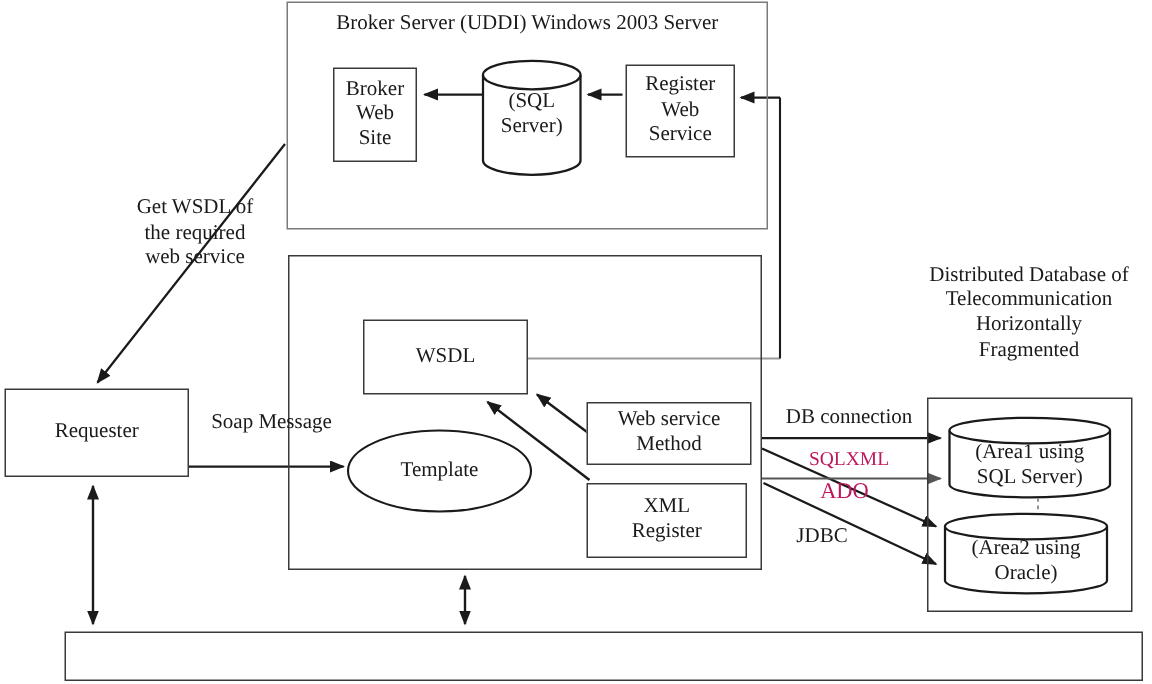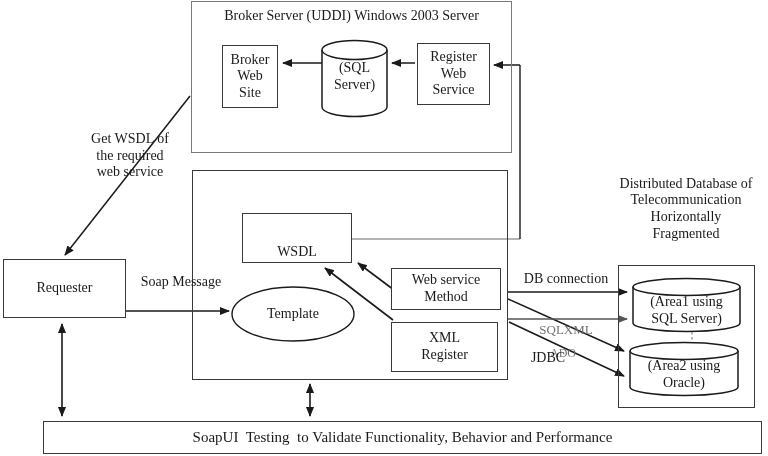--- a/index.html
+++ b/index.html
@@ -12,21 +12,21 @@
   .box{position:absolute;box-sizing:border-box;background:#ffffff;}
   .outline{border:1px solid #3a3a3a;}
   .outline-gray{border:1px solid #7a7a7a;}
   .nofill{background:transparent;}
   .lbl{
     position:absolute;box-sizing:border-box;
     display:flex;align-items:center;justify-content:center;
     text-align:center;white-space:pre-line;line-height:1.18;
     font-size:14px;
   }
-  .gray-text{color:#737373;margin-top:24px;}
+  .gray-text{color:#be185d;}
   .prewrap{white-space:pre-wrap;}
 </style>
 </head>
 <body>
 
 <div class="stage">
 
   <svg class="layer" viewBox="0 0 768 456">
     <defs>
       <marker id="mkb" markerUnits="userSpaceOnUse" markerWidth="11" markerHeight="9" refX="9" refY="4" orient="auto">
@@ -91,50 +91,49 @@
 Server)</div>
 
   <div class="box outline" style="left:417px;top:43px;width:73px;height:62px;"></div>
   <div class="lbl" style="left:417px;top:43px;width:73px;height:62px;">Register
 Web
 Service</div>
 
   <div class="box outline nofill" style="left:192px;top:170px;width:316px;height:210px;"></div>
 
   <div class="box outline" style="left:242px;top:213px;width:110px;height:50px;"></div>
-  <div class="lbl" style="left:242px;top:227px;width:110px;height:50px;">WSDL</div>
+  <div class="lbl" style="left:242px;top:213px;width:110px;height:50px;">WSDL</div>
 
   <div class="lbl" style="left:241px;top:301px;width:104px;height:26px;">Template</div>
 
   <div class="box outline" style="left:391px;top:268px;width:110px;height:42px;"></div>
   <div class="lbl" style="left:391px;top:268px;width:110px;height:42px;">Web service
 Method</div>
 
   <div class="box outline" style="left:391px;top:322px;width:107px;height:50px;"></div>
   <div class="lbl" style="left:391px;top:322px;width:107px;height:50px;">XML
 Register</div>
 
   <div class="box outline" style="left:3px;top:259px;width:123px;height:59px;"></div>
   <div class="lbl" style="left:3px;top:259px;width:123px;height:59px;">Requester</div>
 
   <div class="lbl" style="left:60px;top:126px;width:140px;height:60px;">Get WSDL of
 the required
 web service</div>
   <div class="lbl" style="left:130px;top:272px;width:102px;height:20px;">Soap Message</div>
   <div class="lbl" style="left:514px;top:270px;width:104px;height:19px;">DB connection</div>
   <div class="lbl gray-text" style="left:531px;top:297px;width:70px;height:18px;font-size:13px;">SQLXML</div>
-  <div class="lbl gray-text" style="left:538px;top:320px;width:50px;height:18px;font-size:12px;">ADO</div>
+  <div class="lbl gray-text" style="left:538px;top:320px;width:50px;height:18px;font-size:15px;">ADO</div>
   <div class="lbl" style="left:520px;top:348px;width:56px;height:20px;">JDBC</div>
 
   <div class="lbl" style="left:604px;top:171px;width:164px;height:76px;">Distributed Database of
 Telecommunication
 Horizontally
 Fragmented</div>
   <div class="box outline nofill" style="left:618px;top:265px;width:137px;height:143px;"></div>
   <div class="lbl" style="left:633px;top:293px;width:107px;height:36px;">(Area1 using
 SQL Server)</div>
   <div class="lbl" style="left:630px;top:357px;width:108px;height:36px;font-family:Liberation Serif, serif;">(Area2 using
 Oracle)</div>
 
   <div class="box outline" style="left:43px;top:421px;width:719px;height:33px;"></div>
-  <div class="lbl prewrap" style="left:43px;top:421px;width:719px;height:33px;font-size:15px;">SoapUI  Testing  to Validate Functionality, Behavior and Performance</div>
 
 </div>
 
 </body></html>

